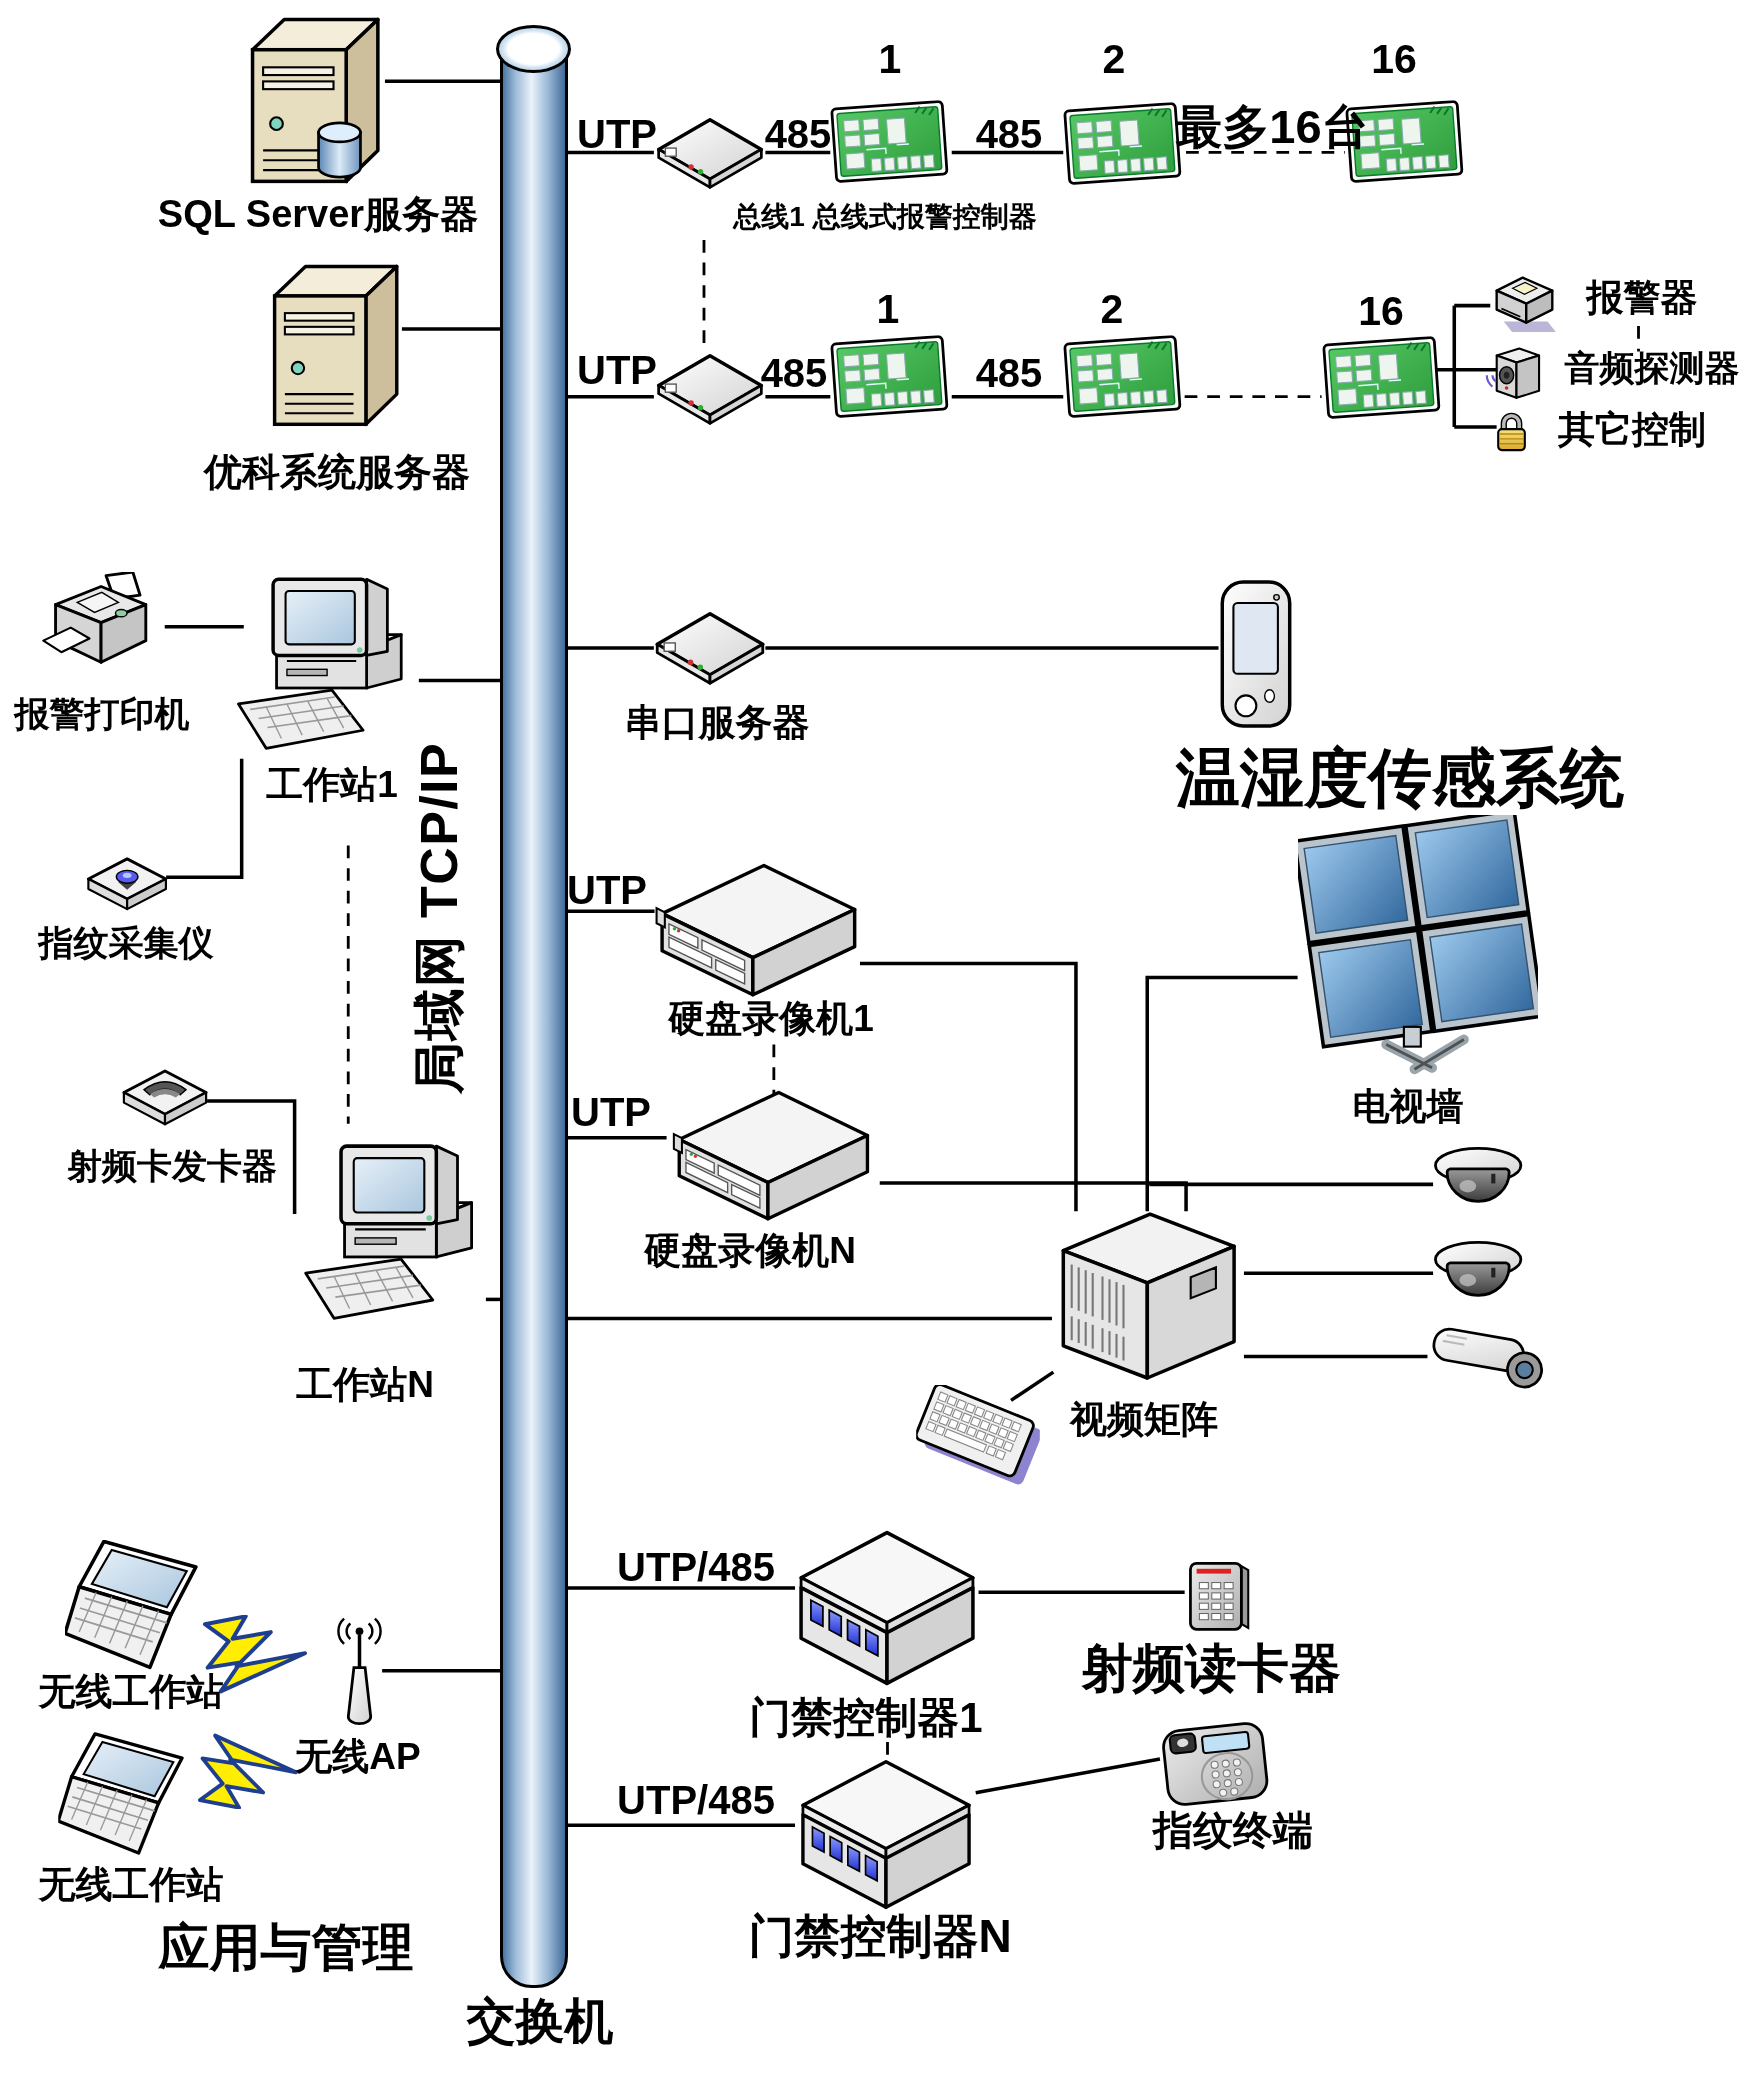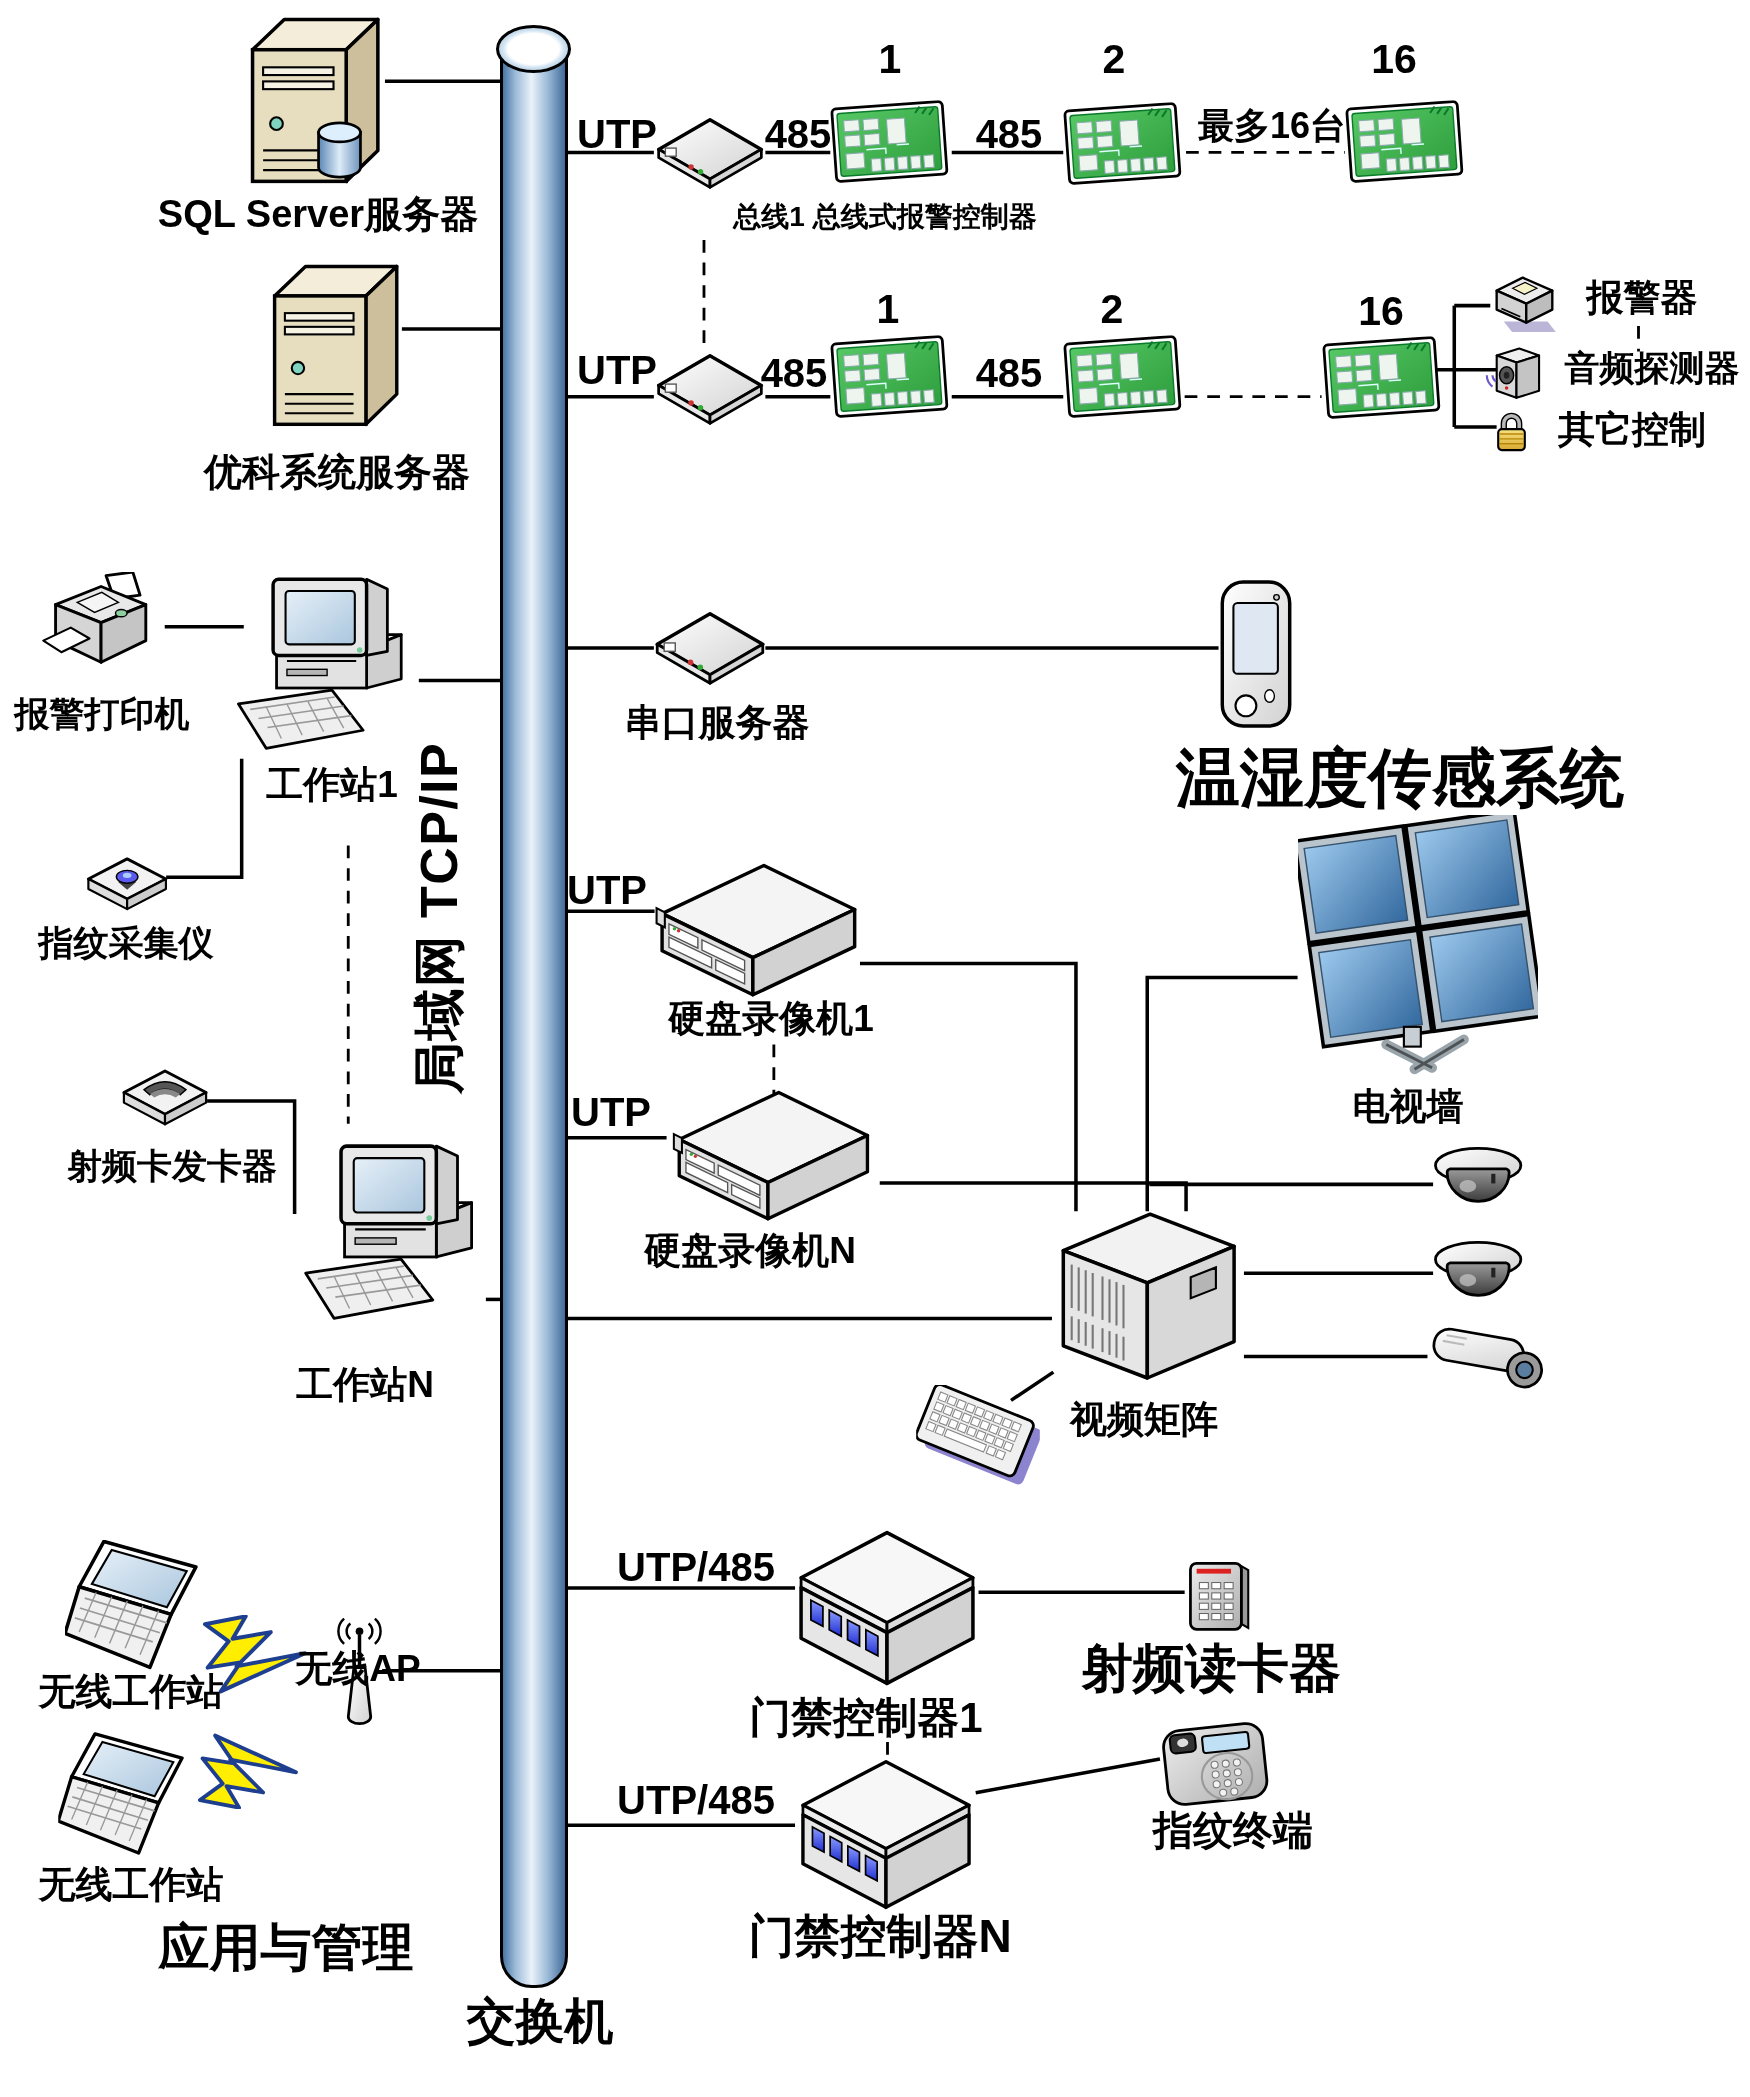--- a/index.html
+++ b/index.html
@@ -550,21 +550,21 @@
 
 <div class="lbl" style="left:318px;top:214px;font-size:38px">SQL Server服务器</div>
 <div class="lbl" style="left:337px;top:472px;font-size:38px">优科系统服务器</div>
 
 <div class="lbl" style="left:617px;top:134px;font-size:40px">UTP</div>
 <div class="lbl" style="left:617px;top:370px;font-size:40px">UTP</div>
 <div class="lbl" style="left:798px;top:134px;font-size:40px">485</div>
 <div class="lbl" style="left:1009px;top:134px;font-size:40px">485</div>
 <div class="lbl" style="left:794px;top:373px;font-size:40px">485</div>
 <div class="lbl" style="left:1009px;top:373px;font-size:40px">485</div>
-<div class="lbl" style="left:1272px;top:126px;font-size:36px">最多16台</div>
+<div class="lbl" style="left:1272px;top:126px;font-size:47px">最多16台</div>
 
 <div class="lbl" style="left:890px;top:59px;font-size:41px">1</div>
 <div class="lbl" style="left:1114px;top:59px;font-size:41px">2</div>
 <div class="lbl" style="left:1394px;top:59px;font-size:41px">16</div>
 <div class="lbl" style="left:888px;top:309px;font-size:41px">1</div>
 <div class="lbl" style="left:1112px;top:309px;font-size:41px">2</div>
 <div class="lbl" style="left:1381px;top:311px;font-size:41px">16</div>
 
 <div class="lbl" style="left:885px;top:217px;font-size:28px">总线1 总线式报警控制器</div>
 <div class="lbl" style="left:1642px;top:297px;font-size:37px">报警器</div>
@@ -589,17 +589,17 @@
 
 <div class="lbl" style="left:696px;top:1567px;font-size:40px">UTP/485</div>
 <div class="lbl" style="left:696px;top:1800px;font-size:40px">UTP/485</div>
 <div class="lbl" style="left:866px;top:1718px;font-size:42px">门禁控制器1</div>
 <div class="lbl" style="left:880px;top:1936px;font-size:46px">门禁控制器N</div>
 <div class="lbl" style="left:1211px;top:1668px;font-size:52px">射频读卡器</div>
 <div class="lbl" style="left:1233px;top:1830px;font-size:40px">指纹终端</div>
 
 <div class="lbl" style="left:131px;top:1691px;font-size:37px">无线工作站</div>
 <div class="lbl" style="left:131px;top:1884px;font-size:37px">无线工作站</div>
-<div class="lbl" style="left:358px;top:1668px;font-size:37px">无线AP</div>
+<div class="lbl" style="left:358px;top:1756px;font-size:37px">无线AP</div>
 <div class="lbl" style="left:286px;top:1947px;font-size:51px">应用与管理</div>
 
 </div>
 
 
 </body></html>

